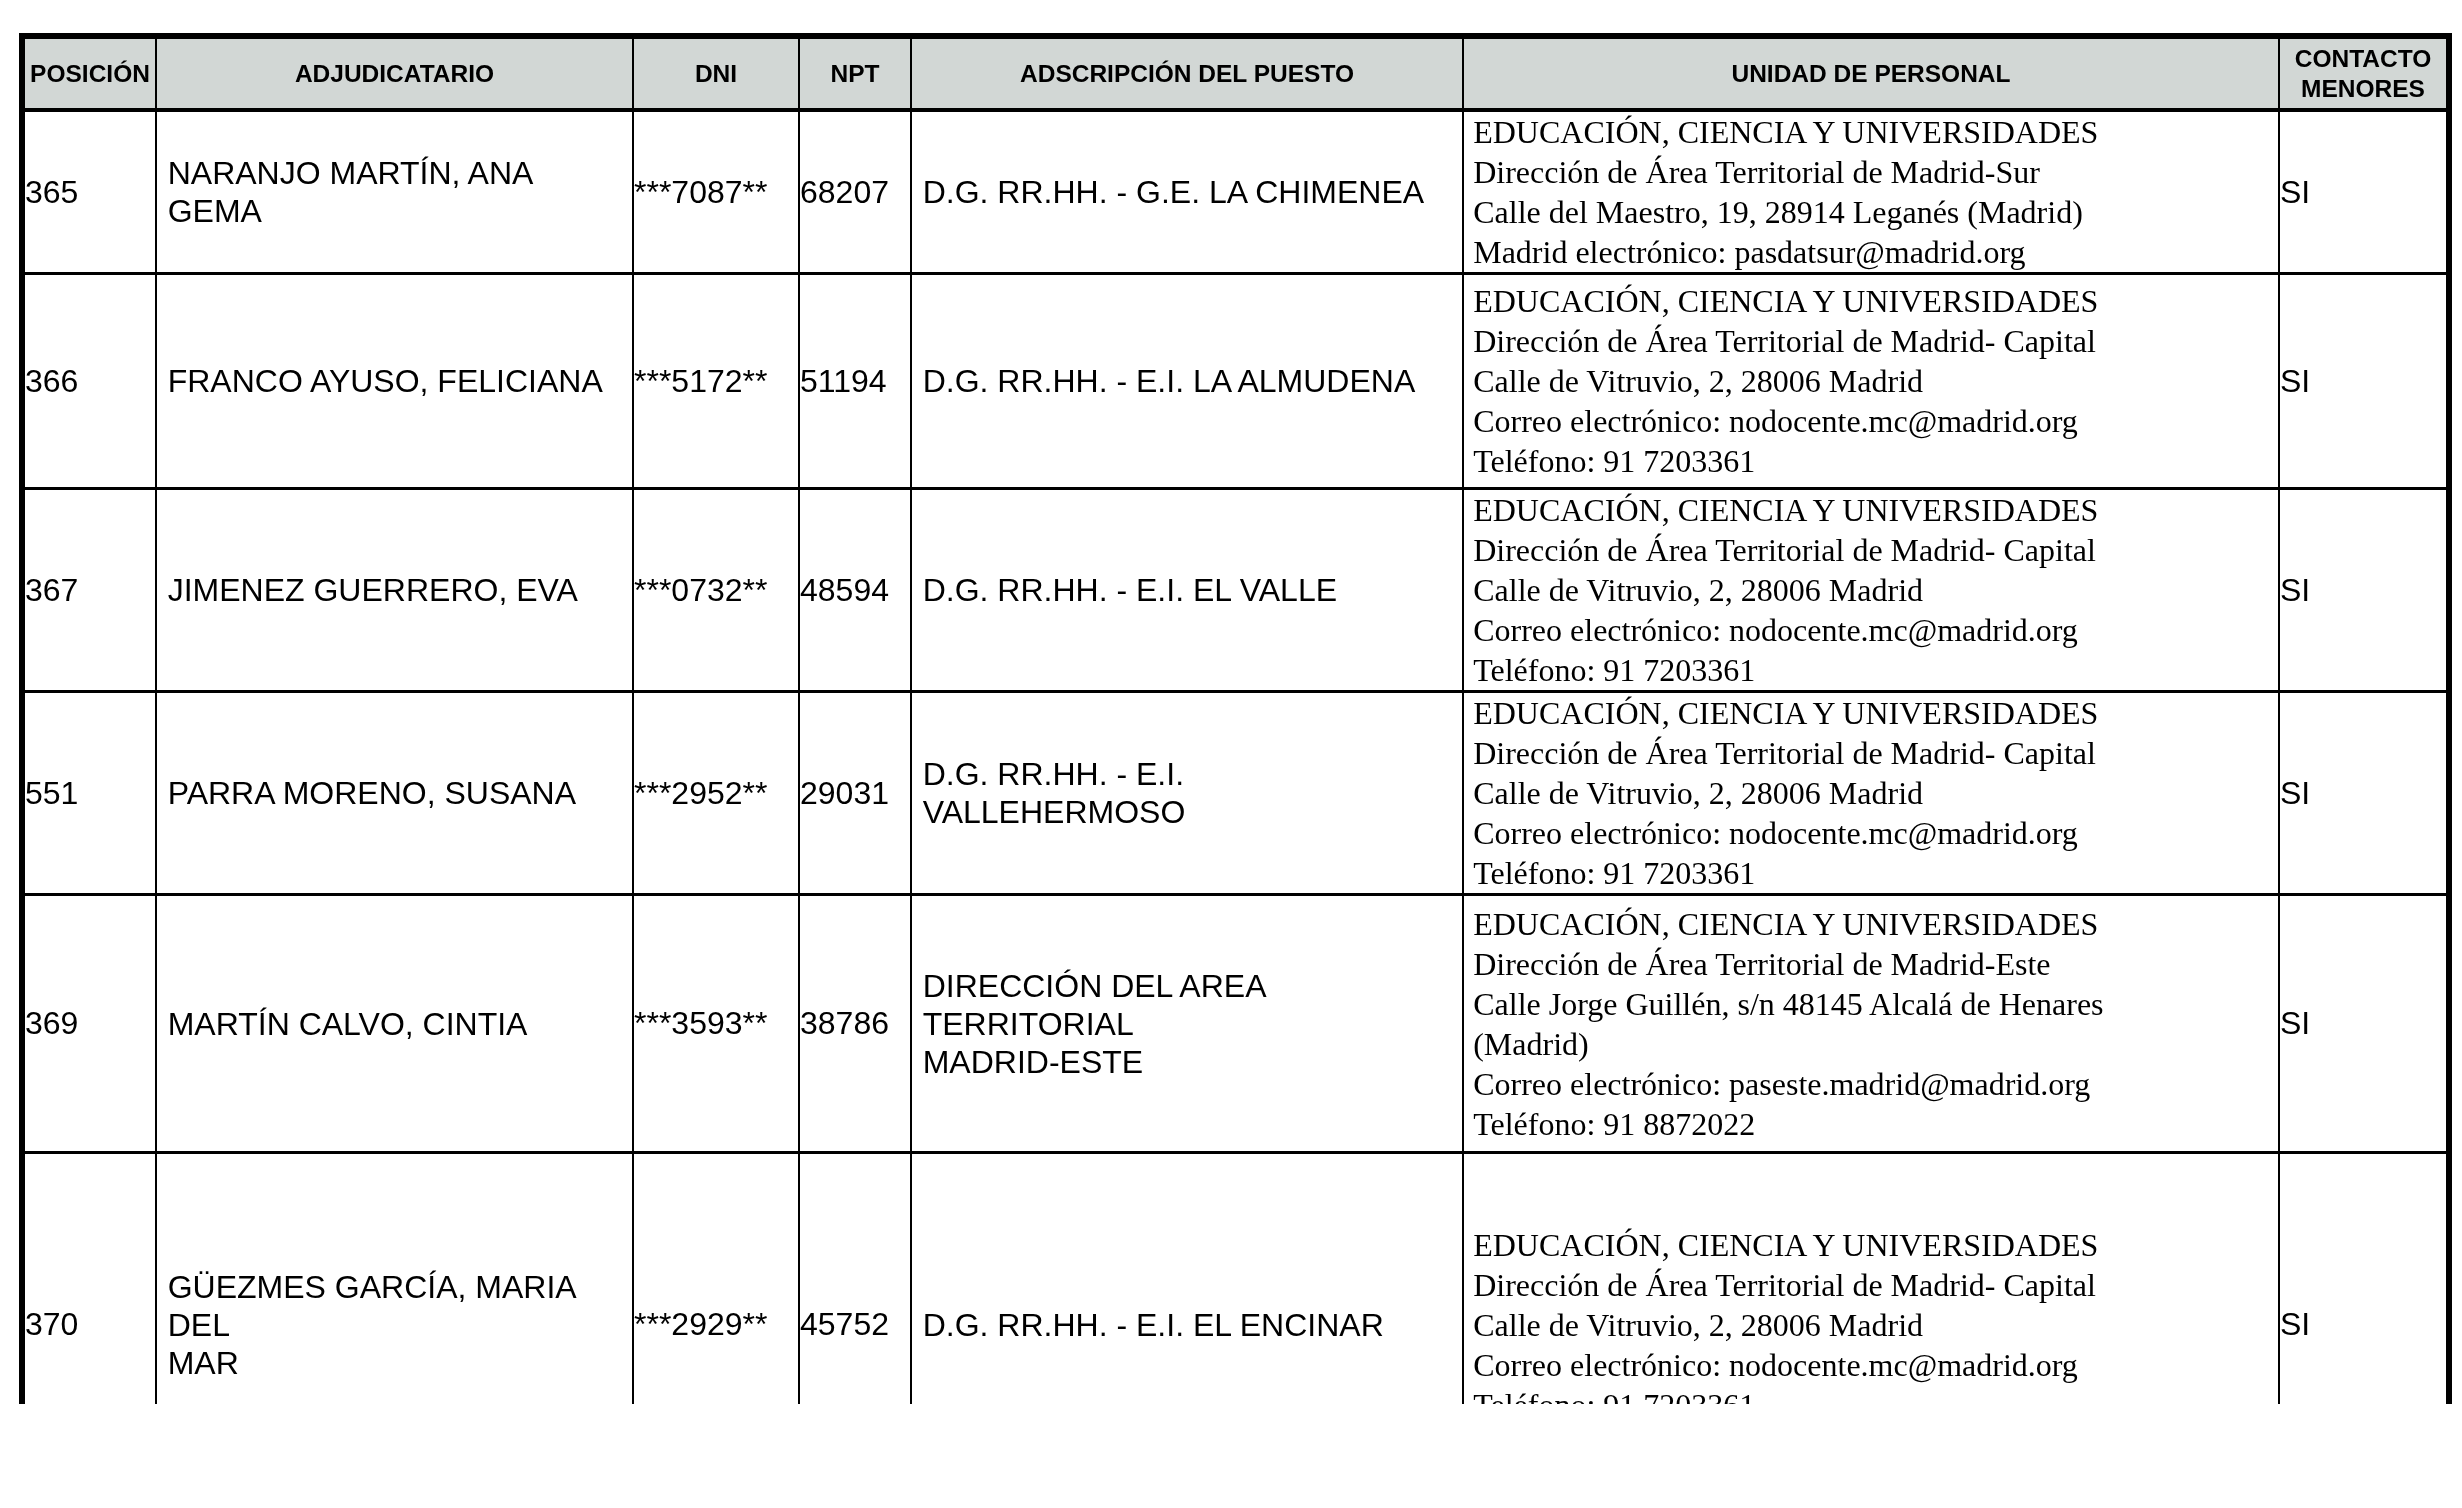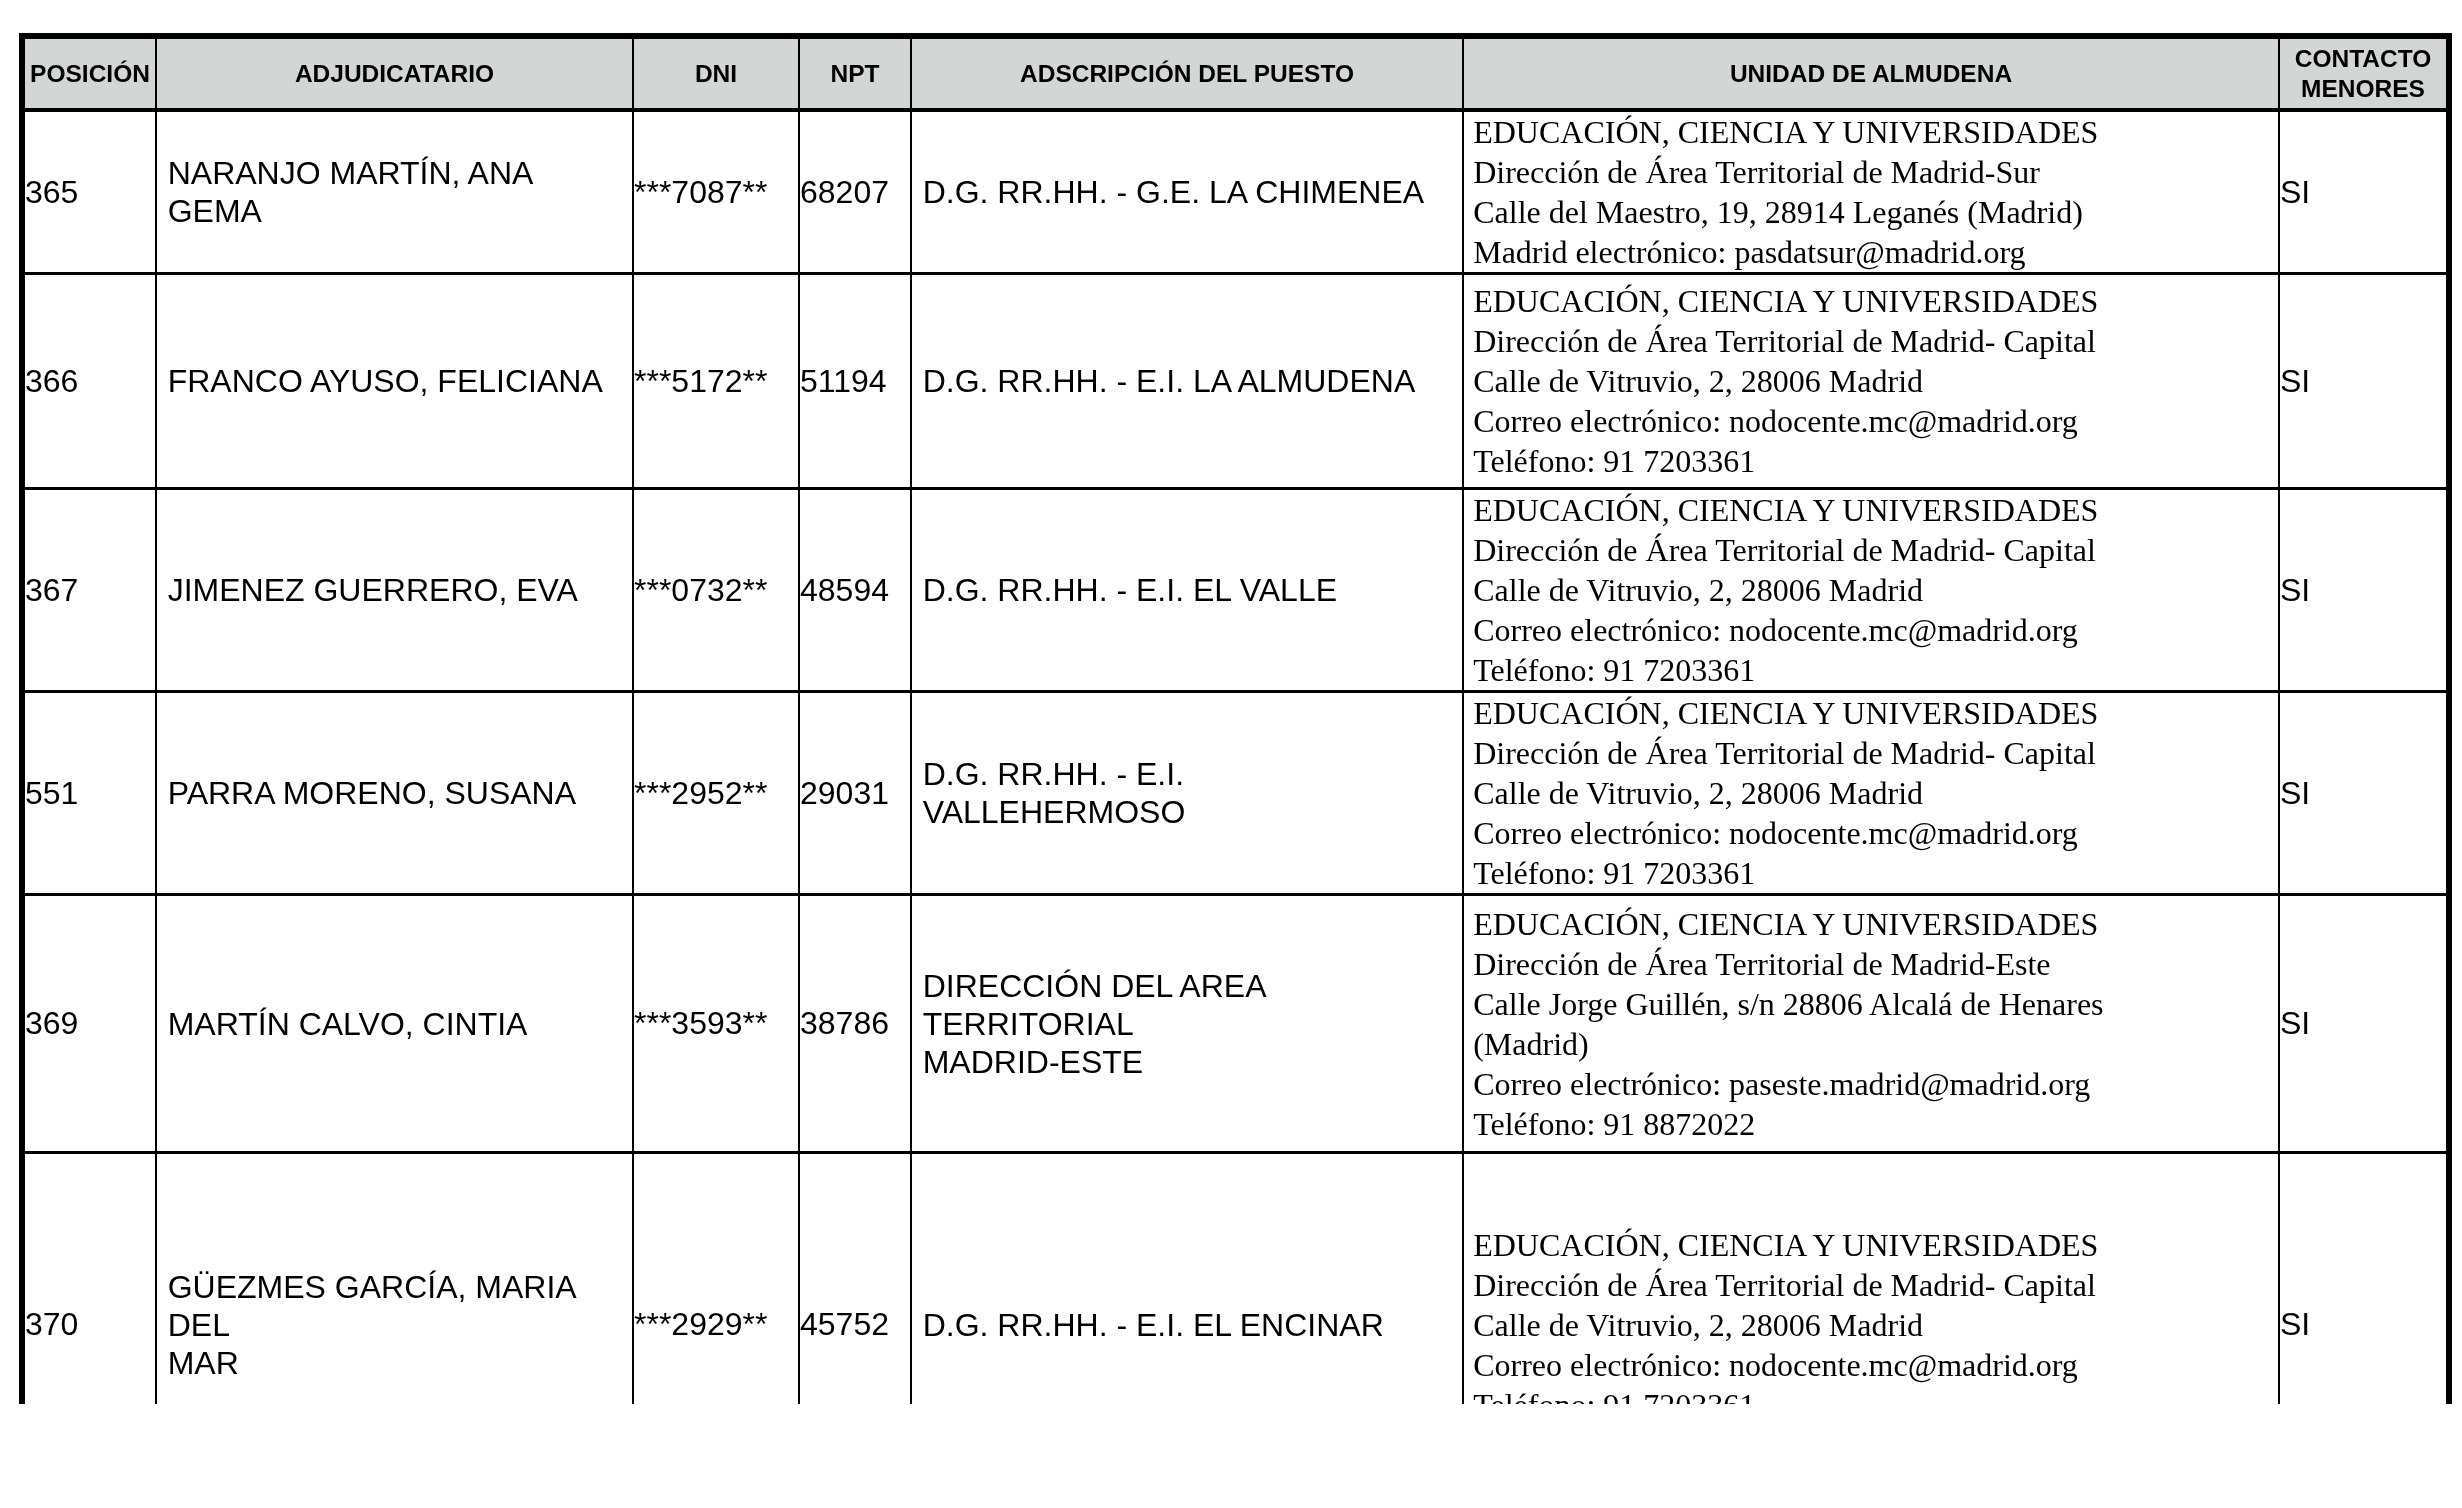--- a/index.html
+++ b/index.html
@@ -84,21 +84,21 @@
         <col style="width: 816px;">
         <col style="width: 170px;">
       </colgroup>
     <thead>
       <tr>
           <th class="col-posicion">POSICIÓN</th>
           <th class="col-adjudicatario">ADJUDICATARIO</th>
           <th class="col-dni">DNI</th>
           <th class="col-npt">NPT</th>
           <th class="col-adscripcion">ADSCRIPCIÓN DEL PUESTO</th>
-          <th class="col-unidad">UNIDAD DE ALMUDENA</th>
+          <th class="col-unidad">UNIDAD DE PERSONAL</th>
           <th class="col-contacto">CONTACTO MENORES</th>
         </tr>
     </thead>
     <tbody>
         <tr style="height: 163px;">
           <td class="col-posicion">365</td>
           <td class="col-adjudicatario">
             <div>NARANJO MARTÍN, ANA GEMA</div>
           </td>
           <td class="col-dni">***7087**</td>
@@ -178,21 +178,21 @@
           </td>
           <td class="col-dni">***3593**</td>
           <td class="col-npt">38786</td>
           <td class="col-adscripcion">
             <div>DIRECCIÓN DEL AREA TERRITORIAL</div>
             <div>MADRID-ESTE</div>
           </td>
           <td class="col-unidad">
             <div>EDUCACIÓN, CIENCIA Y UNIVERSIDADES</div>
             <div>Dirección de Área Territorial de Madrid-Este</div>
-            <div>Calle Jorge Guillén, s/n 28806 Alcalá de Henares</div>
+            <div>Calle Jorge Guillén, s/n 48145 Alcalá de Henares</div>
             <div>(Madrid)</div>
             <div>Correo electrónico: paseste.madrid@madrid.org</div>
             <div>Teléfono: 91 8872022</div>
           </td>
           <td class="col-contacto">SI</td>
         </tr>
         <tr style="height: 346px;">
           <td class="col-posicion">370</td>
           <td class="col-adjudicatario">
             <div>GÜEZMES GARCÍA, MARIA DEL</div>

